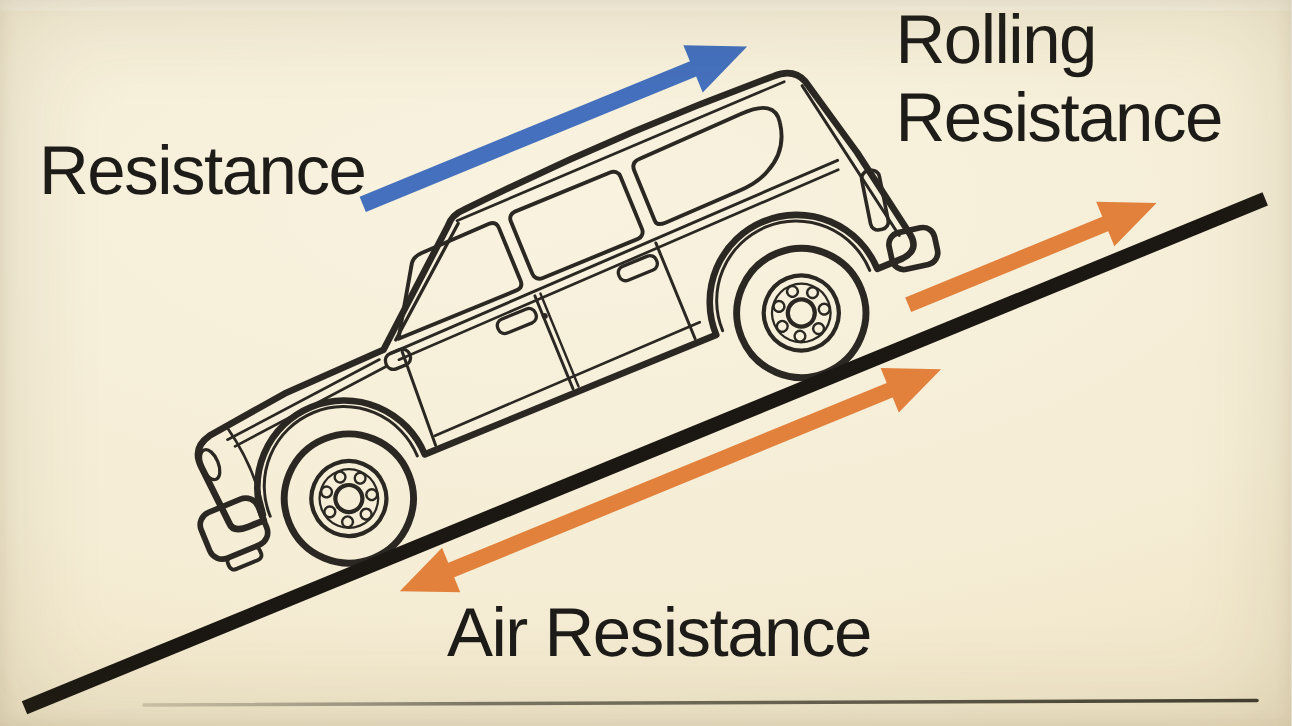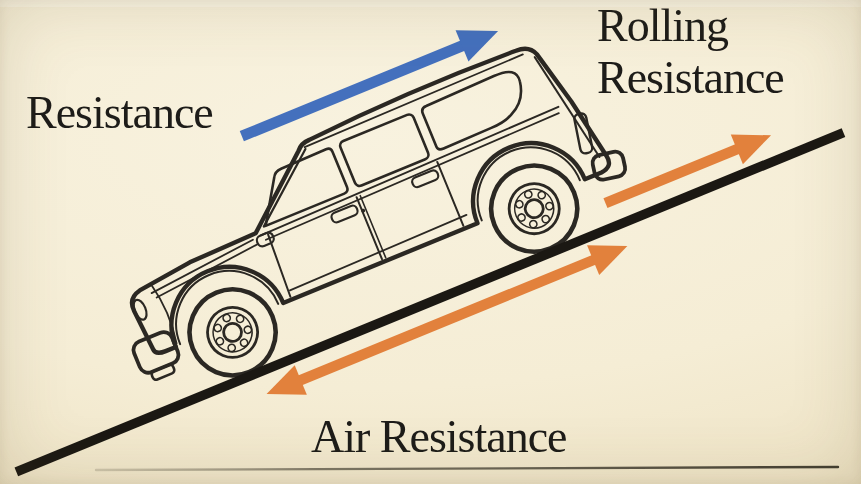--- a/index.html
+++ b/index.html
@@ -13,25 +13,25 @@
     content:"";position:absolute;left:0;top:0;right:0;height:7px;
     background:rgba(255,253,244,.42);pointer-events:none;
   }
   .stage::after{
     content:"";position:absolute;inset:0;pointer-events:none;
     box-shadow:inset 0 0 70px rgba(92,72,30,.16), inset 0 0 12px rgba(92,72,30,.10);
   }
   svg{position:absolute;left:0;top:0;}
   .label{
     position:absolute;color:#1d1c19;font-size:46px;line-height:52px;
-    font-weight:500;letter-spacing:-1px;white-space:nowrap;font-family:Liberation Serif, serif;
+    font-weight:500;letter-spacing:-1px;white-space:nowrap;
   }
   .label-gradient{left:26px;top:87px;}
   .label-rolling{left:597px;top:0px;}
-  .label-air{left:311px;top:395px;margin-top:16px;}
+  .label-air{left:298px;top:395px;}
 </style>
 </head>
 <body>
 
 <div class="stage">
 
   <svg width="861" height="484" viewBox="0 0 861 484">
     <defs>
       <linearGradient id="shadowGrad" x1="0" y1="0" x2="1" y2="0">
         <stop offset="0" stop-color="#7d7765" stop-opacity="0.30"></stop>

